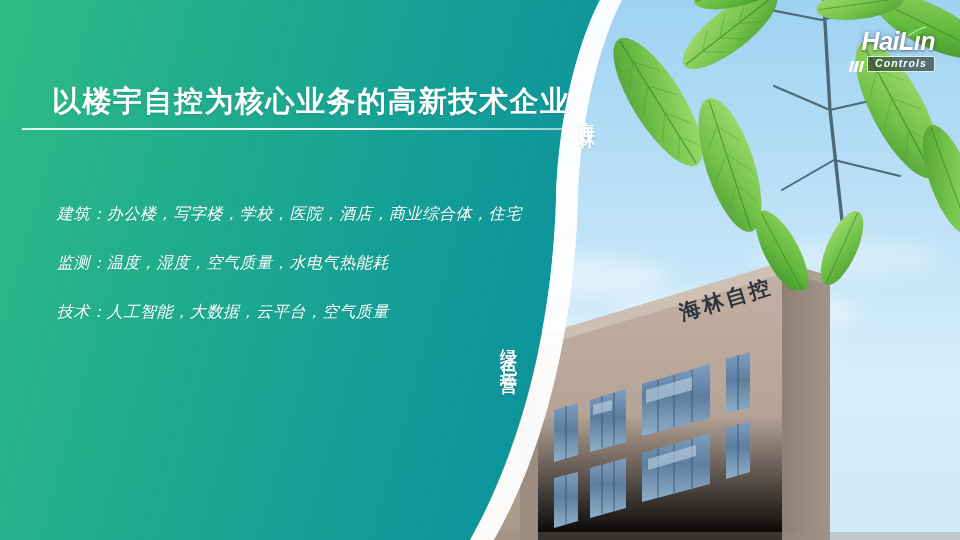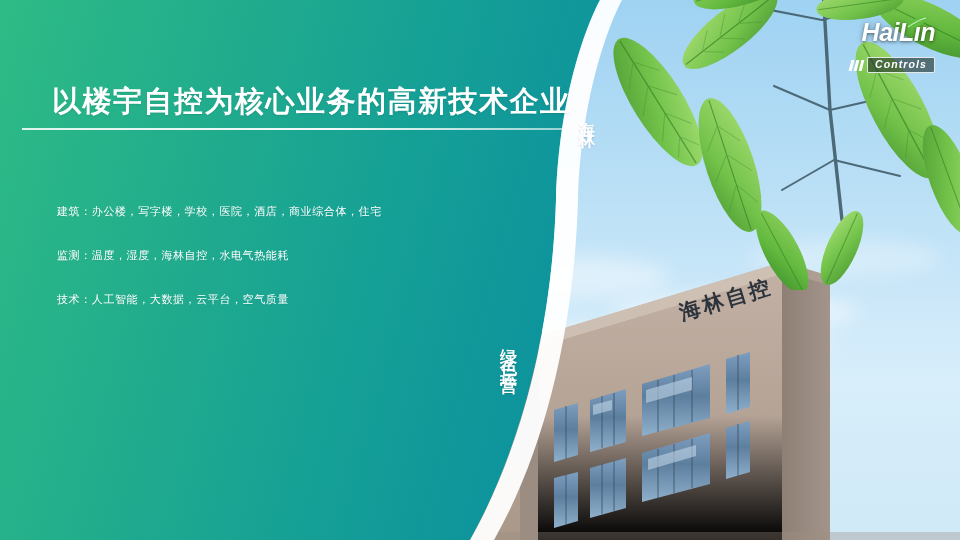--- a/index.html
+++ b/index.html
@@ -44,47 +44,48 @@
     font-size:29px; font-weight:bold; color:#ffffff;
     letter-spacing:1.5px; white-space:nowrap;
     text-shadow:0 1px 2px rgba(0,0,0,.10);
   }
   .divider {
     position:absolute; left:22px; top:128px; width:558px; height:2px;
     background:linear-gradient(to right,rgba(255,255,255,.85) 0%,rgba(255,255,255,.95) 55%,rgba(255,255,255,.55) 100%);
   }
   .bullets { position:absolute; left:57px; top:206px; width:470px; }
   .bullet {
-    font-size:11px; color:#ffffff; letter-spacing:.6px;
+    font-size:16px; color:#ffffff; letter-spacing:.6px;
     line-height:1; margin-bottom:33px; white-space:nowrap;
     text-shadow:0 1px 1px rgba(0,0,0,.07);
+    font-style:italic;
   }
 
   
   .vtext {
     position:absolute; color:#ffffff; font-size:17px; font-weight:600;
     letter-spacing:9px; line-height:1;
     writing-mode:vertical-rl; text-orientation:upright;
     text-shadow:0 1px 2px rgba(0,0,0,.12);
   }
   .vtext-top    { left:578px; top:108px; }
   .vtext-bottom { left:500px; top:336px; }
 
   
-  .logo { position:absolute; right:25px; top:19px; width:120px; height:46px; }
+  .logo { position:absolute; right:25px; top:28px; width:120px; height:46px; }
   .logo-word {
     position:relative; display:block; text-align:right;
     font-size:25px; font-weight:bold; font-style:italic; color:#ffffff;
     letter-spacing:-.5px; line-height:26px;
     text-shadow:0 1px 3px rgba(0,0,0,.45), 0 0 6px rgba(0,0,0,.25);
   }
   .logo-leaf { position:absolute; right:7px; top:-3px; }
   .logo-sub {
-    display:flex; align-items:center; justify-content:flex-end; gap:4px;
-    margin-top:12px;
+    display:flex; align-items:flex-end; justify-content:flex-end; gap:4px;
+    margin-top:2px;
   }
   .logo-bars { display:flex; gap:2px; }
   .logo-bars i {
     display:block; width:3px; height:11px; background:#ffffff;
     transform:skewX(-14deg);
   }
   .logo-chip {
     background:rgba(30,46,38,.62);
     border:1px solid rgba(255,255,255,.85);
     border-radius:2px;
@@ -327,21 +328,21 @@
   <svg class="curve" viewBox="0 0 230 540" preserveAspectRatio="none">
     <path d="M190,0 C190,0 150,72 146,200 C142,332 110,452 60,540 L84,540 C134,452 164,332 168,200 C172,72 212,0 212,0 Z" fill="#ffffff" opacity=".95"></path>
   </svg>
 
   <div class="content">
     <div class="title">以楼宇自控为核心业务的高新技术企业</div>
     <div class="divider"></div>
 
     <div class="bullets">
       <div class="bullet">建筑：办公楼，写字楼，学校，医院，酒店，商业综合体，住宅</div>
-      <div class="bullet">监测：温度，湿度，海林自控，水电气热能耗</div>
+      <div class="bullet">监测：温度，湿度，空气质量，水电气热能耗</div>
       <div class="bullet">技术：人工智能，大数据，云平台，空气质量</div>
     </div>
   </div>
 
   <div class="vtext vtext-top">海林</div>
   <div class="vtext vtext-bottom">绿色运营</div>
 
   <div class="logo">
     <span class="logo-word">HaiLin</span>
     <svg class="logo-leaf" width="22" height="13" viewBox="0 0 22 13">

